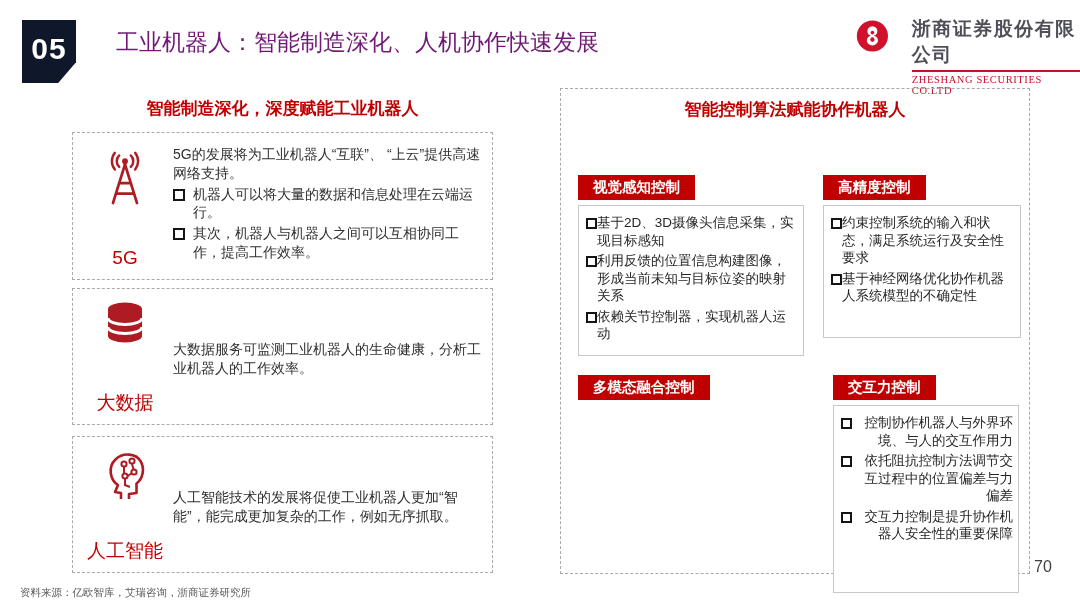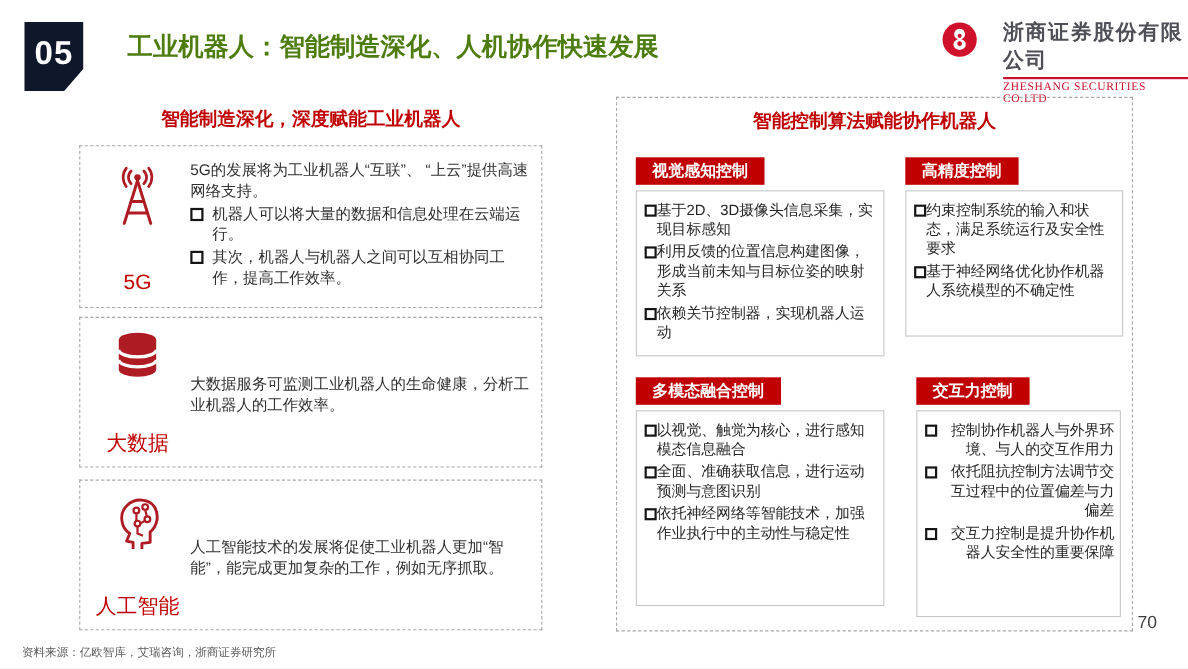--- a/index.html
+++ b/index.html
@@ -4,21 +4,21 @@
 <style>
   html,body{margin:0;padding:0;background:#e8e8e8;}
   .slide{position:relative;width:1080px;height:608px;background:#ffffff;overflow:hidden;
          font-family:"Liberation Sans","DejaVu Sans",sans-serif;}
 
   
   .badge{position:absolute;left:22px;top:20px;width:54px;height:63px;background:#0f172a;
          clip-path:polygon(0 0,100% 0,100% 67%,67% 100%,0 100%);
          display:flex;align-items:center;justify-content:center;}
   .badge span{color:#fff;font-size:30px;font-weight:bold;letter-spacing:1px;margin-top:-6px;}
-  .title{position:absolute;left:116px;top:27px;margin:0;font-size:23px;font-weight:bold;color:#4d7c0f;}
+  .title{position:absolute;left:116px;top:27px;margin:0;font-size:23px;font-weight:normal;color:#701a75;}
   .logo{position:absolute;left:856px;top:16px;display:flex;align-items:flex-start;gap:23px;}
   .logo .txt .cn{font-family:"Liberation Serif","DejaVu Serif",serif;font-weight:bold;font-size:19px;
                  color:#4F4F58;letter-spacing:1.5px;border-bottom:2px solid #C8102E;padding-bottom:2px;}
   .logo .txt .en{font-family:"Liberation Serif","DejaVu Serif",serif;font-weight:normal;font-size:10.5px;
                  color:#C8102E;letter-spacing:.6px;margin-top:2px;}
 
   
   .left-title{position:absolute;left:72px;top:97px;width:421px;text-align:center;
               font-size:17px;font-weight:bold;color:#C00000;}
   .lbox{position:absolute;left:72px;width:421px;border:1.6px dashed #a9a9a9;background:#fff;
@@ -32,21 +32,21 @@
   .lbox .body{flex:1;color:#303030;font-size:14px;line-height:1.34;padding-top:2px;}
   .lbox.b2 .body,.lbox.b3 .body{display:flex;flex-direction:column;justify-content:center;}
   .bullet{display:flex;gap:8px;margin-top:2px;}
   .sq{flex:0 0 auto;width:8px;height:8px;border:2px solid #151515;margin-top:4px;background:#fff;}
 
   
   .right-panel{position:absolute;left:560px;top:88px;width:470px;height:486px;
                border:1.6px dashed #a9a9a9;box-sizing:border-box;}
   .right-title{position:absolute;left:0;top:9px;width:100%;text-align:center;
                font-size:17px;font-weight:bold;color:#C00000;}
-  .sub{position:absolute;}
+  .sub{position:absolute;margin-top:32px;}
   .sub.tl{left:17px;top:54px;width:226px;}
   .sub.tr{left:262px;top:54px;width:198px;}
   .sub.bl{left:17px;top:254px;width:226px;}
   .sub.br{left:272px;top:254px;width:186px;}
   .sub .hdr{display:inline-block;background:#C00000;color:#fff;font-weight:bold;font-size:14.5px;
             padding:3px 15px;}
   .sub .bod{border:1px solid #c7c7c7;background:#fff;margin-top:5px;padding:8px 5px 9px 7px;
             box-sizing:border-box;}
   .sub.tl .bod{min-height:133px;}
   .sub.tr .bod{min-height:133px;}
@@ -185,34 +185,20 @@
           </div>
         <div class="b">
             <span class="sq"></span>
             <span>基于神经网络优化协作机器人系统模型的不确定性</span>
           </div>
       </div>
     </div>
 
     <div class="sub bl">
       <div class="hdr">多模态融合控制</div>
-      <div class="bod">
-        <div class="b">
-            <span class="sq"></span>
-            <span>以视觉、触觉为核心，进行感知模态信息融合</span>
-          </div>
-        <div class="b">
-            <span class="sq"></span>
-            <span>全面、准确获取信息，进行运动预测与意图识别</span>
-          </div>
-        <div class="b">
-            <span class="sq"></span>
-            <span>依托神经网络等智能技术，加强作业执行中的主动性与稳定性</span>
-          </div>
-      </div>
     </div>
 
     <div class="sub br">
       <div class="hdr">交互力控制</div>
       <div class="bod">
         <div class="b">
             <span class="sq"></span>
             <span>控制协作机器人与外界环境、与人的交互作用力</span>
           </div>
         <div class="b">

